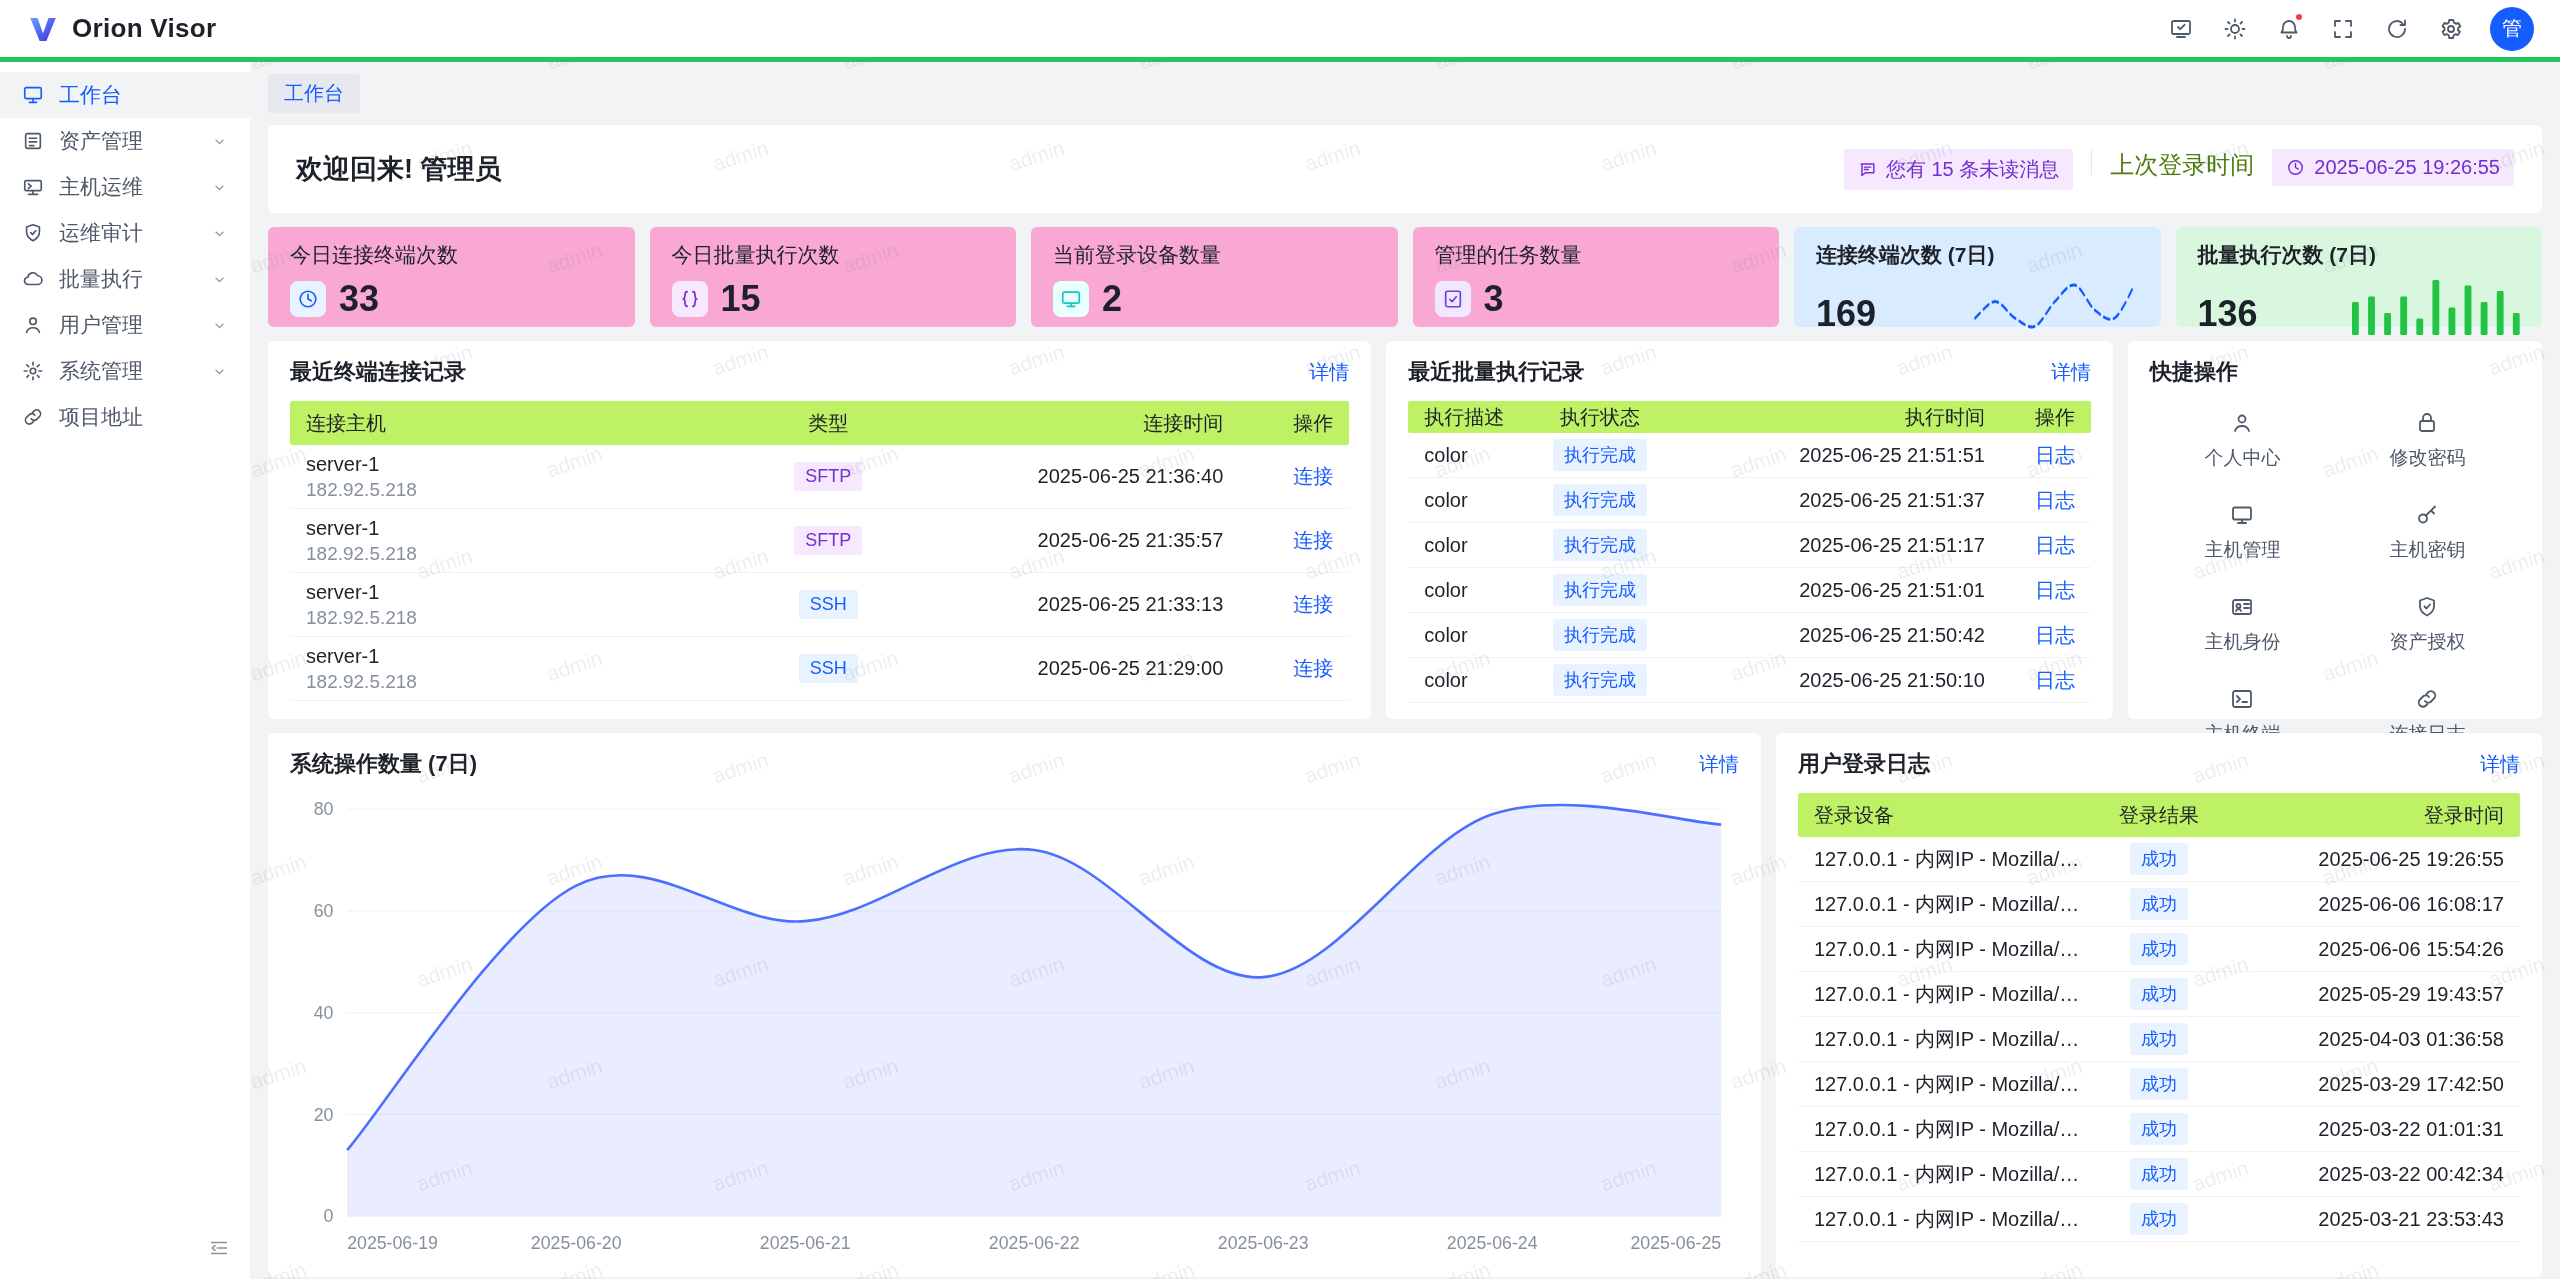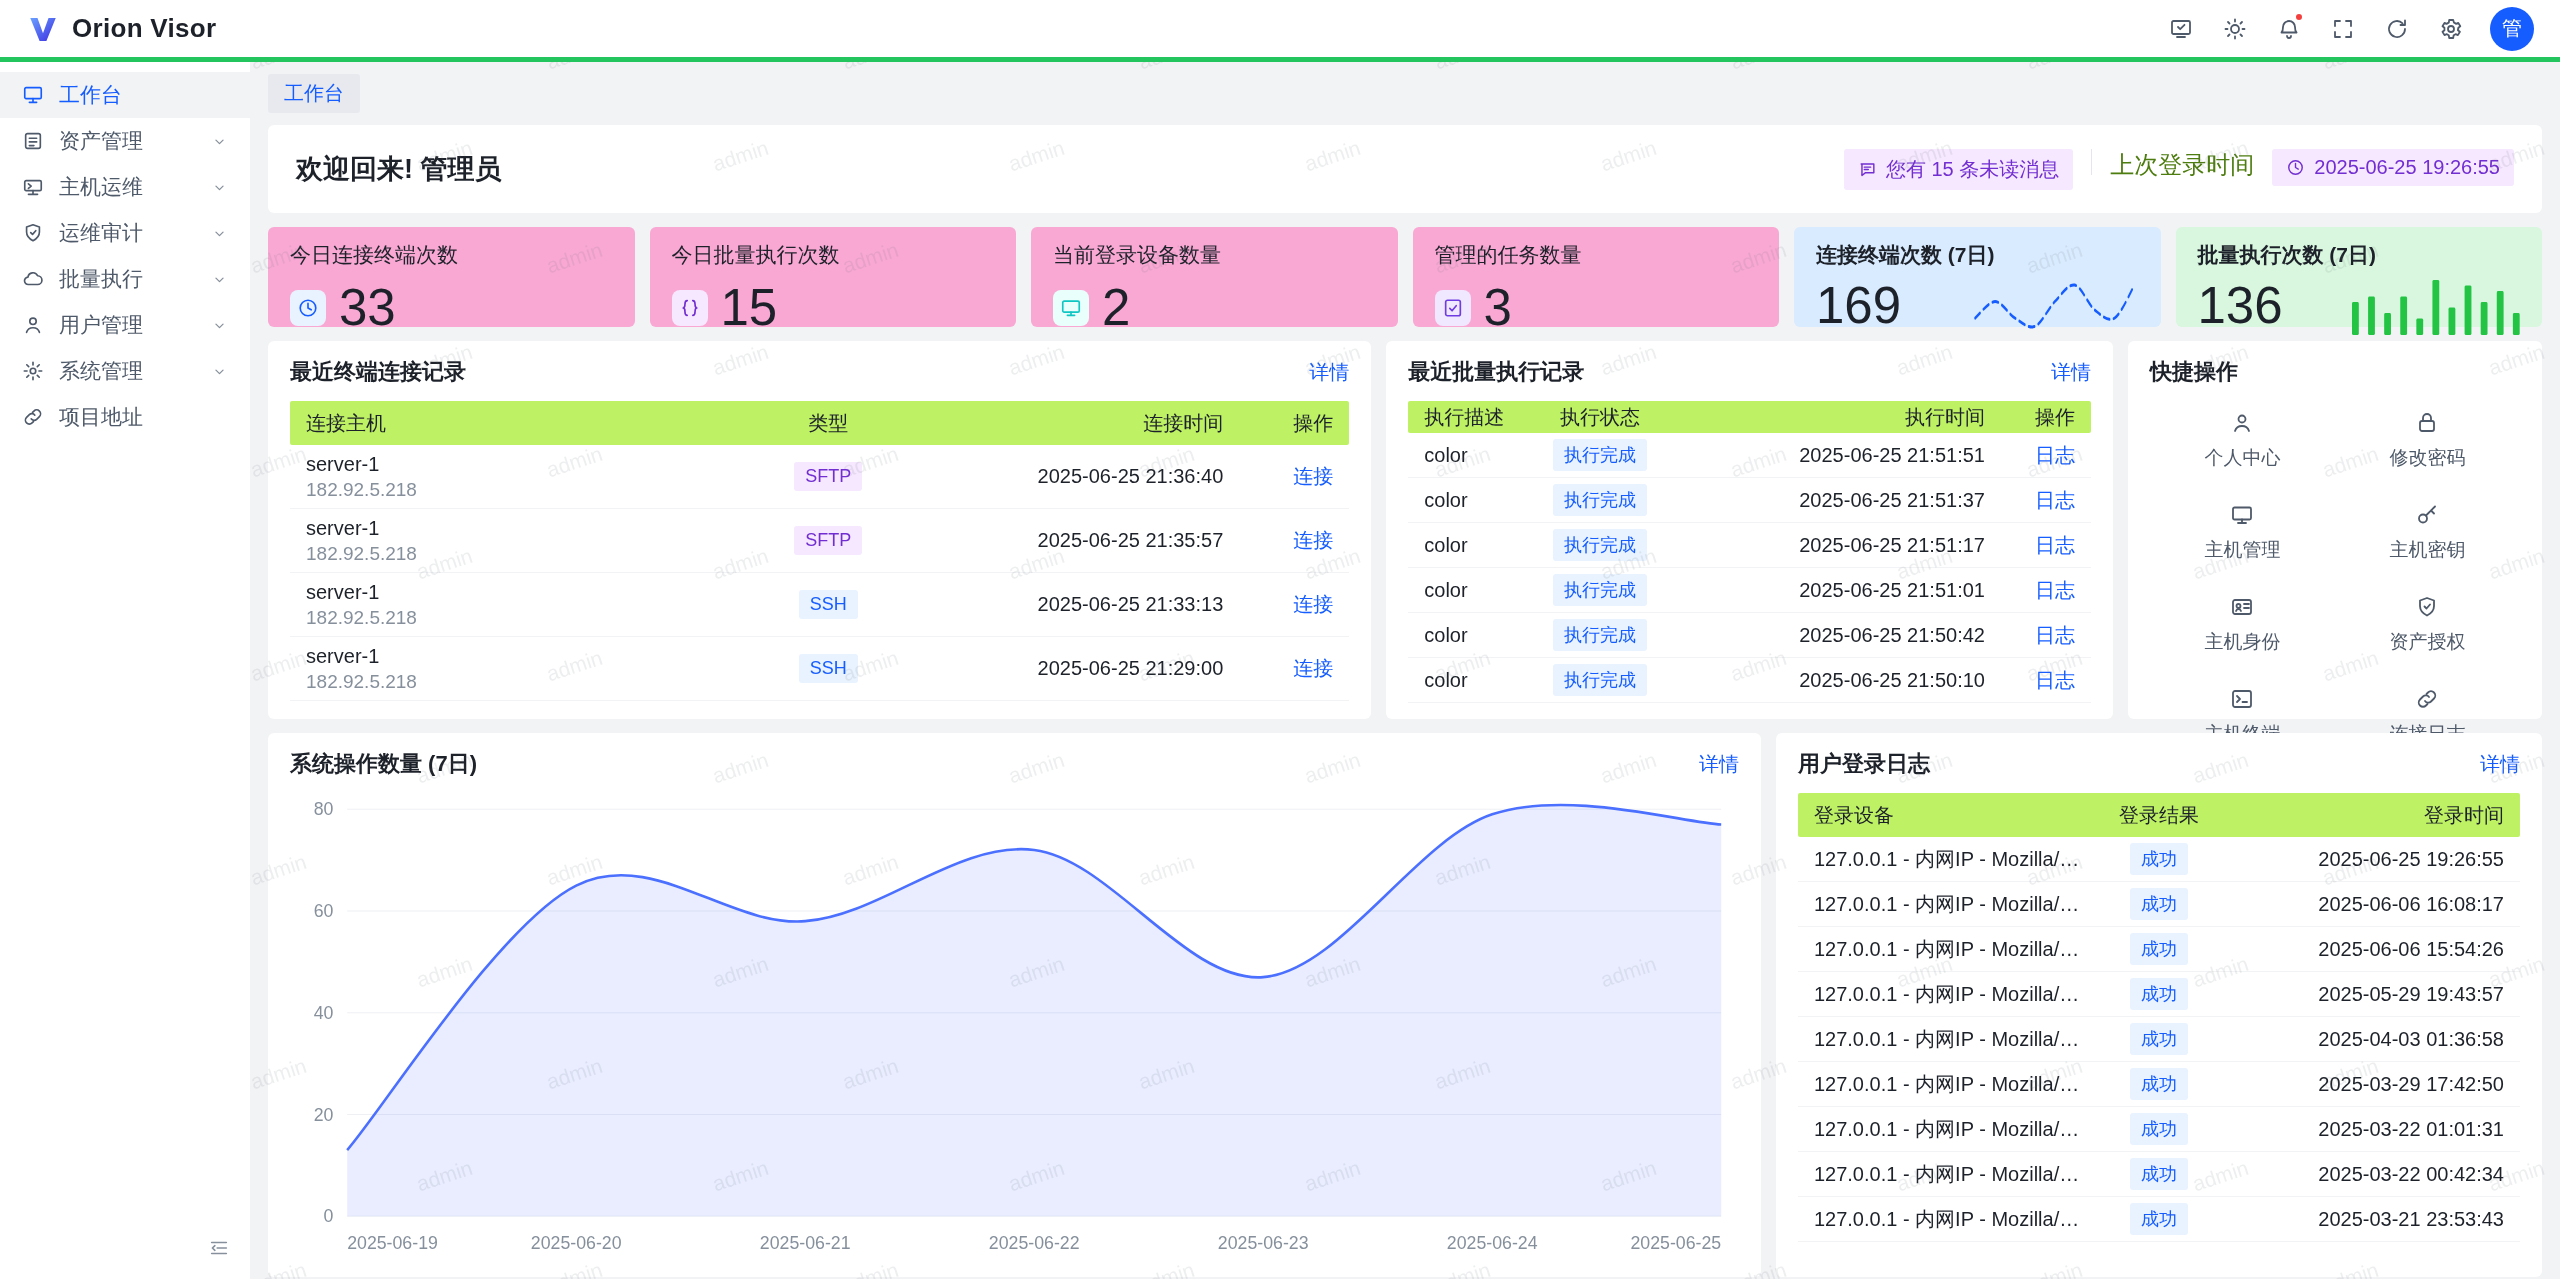--- a/index.html
+++ b/index.html
@@ -44,21 +44,21 @@
 .muted{color:#4d7c0f;font-size:24px}
 
 
 .stats{display:flex;gap:15px;margin-top:14px}
 .repeat-contents{display:contents}
 .stat-card{flex:1;background:#f9a8d4;border-radius:6px;padding:14px 22px;height:100px;min-width:0}
 .stat-label{font-size:21px;color:#1d2129;white-space:nowrap}
 .stat-value-row{display:flex;align-items:center;gap:13px;margin-top:9px}
 .stat-chip{width:36px;height:36px;border-radius:8px;display:flex;align-items:center;justify-content:center;flex-shrink:0}
 .stat-chip svg{width:22px;height:22px}
-.stat-value{font-size:51px;font-weight:400}
+.stat-value{font-size:36px;font-weight:700}
 .spark-card .stat-label{font-weight:700}
 .spark-row{display:flex;align-items:flex-end;justify-content:space-between;margin-top:4px}
 .spark-svg{width:52%;height:62px}
 
 
 .mid{display:flex;gap:15px;margin-top:14px;height:378px}
 .bottom{display:flex;gap:15px;margin-top:14px;height:544px}
 .panel{background:#fff;border-radius:6px;padding:16px 22px;display:flex;flex-direction:column;min-width:0}
 .panel-head{display:flex;align-items:center;justify-content:space-between;margin-bottom:14px;height:30px}
 .panel-title{font-size:22px;font-weight:700}

